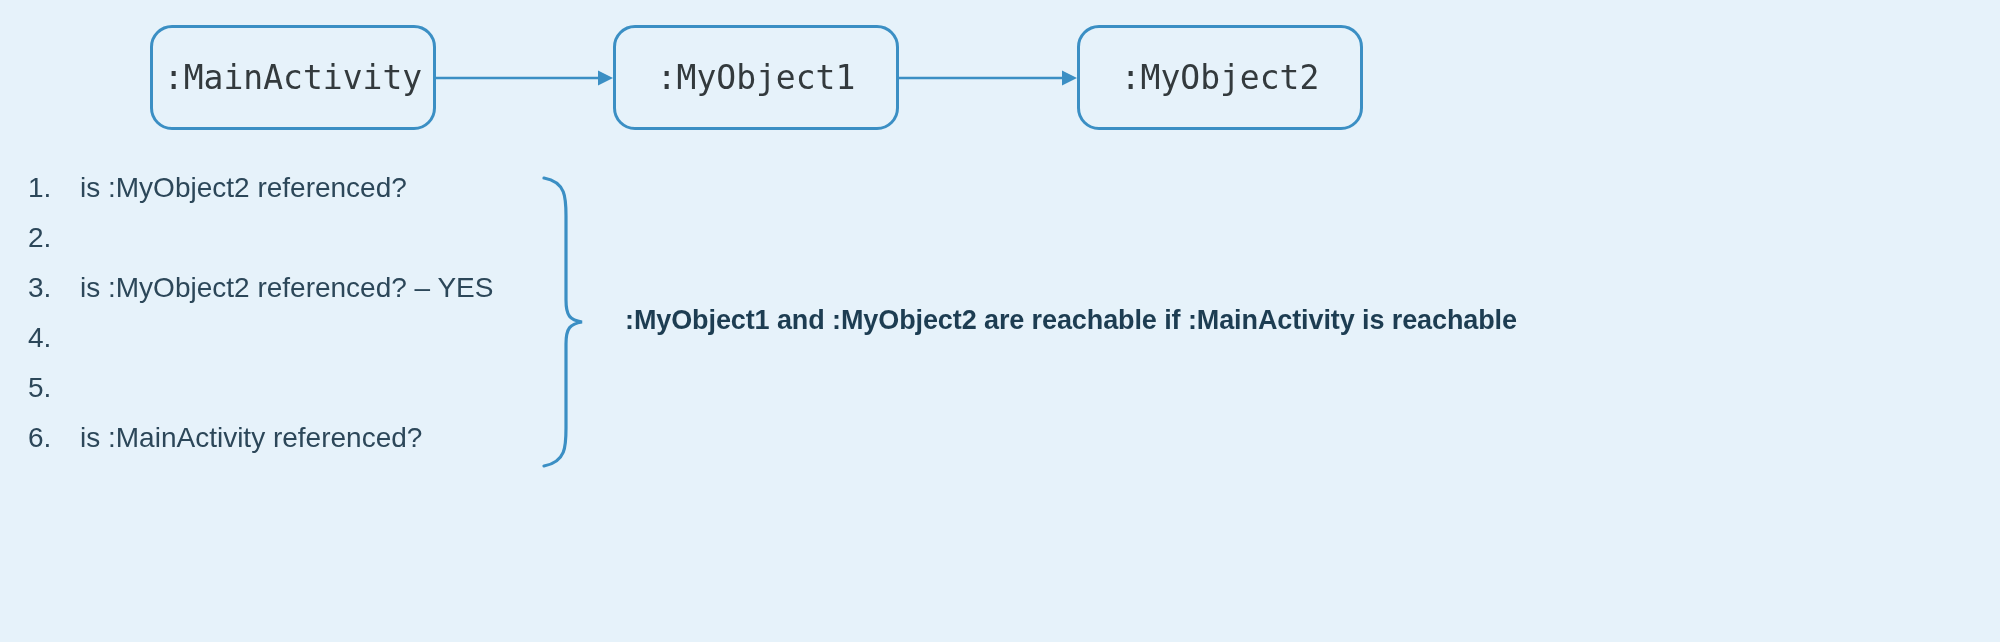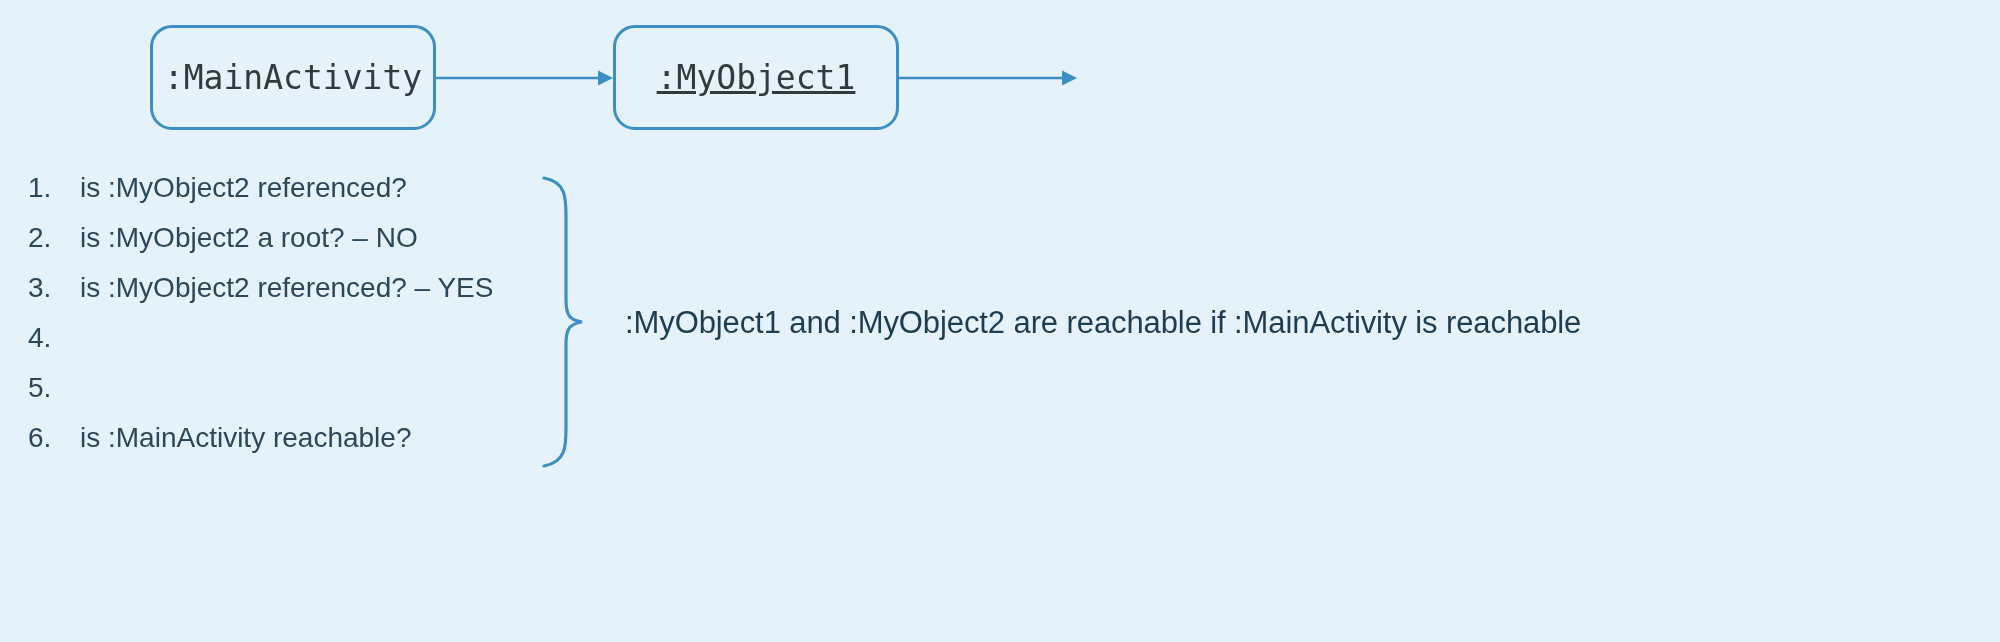--- a/index.html
+++ b/index.html
@@ -32,21 +32,21 @@
     display: flex;
     align-items: center;
     justify-content: center;
     font-family: "DejaVu Sans Mono", "Liberation Mono", monospace;
     font-size: 33px;
     color: #333a3d;
     letter-spacing: 0px;
     white-space: nowrap;
   }
   #node-0 { left: 150px;  top: 25px;  width: 286px; height: 105px; }
-  #node-1 { left: 613px;  top: 25px;  width: 286px; height: 105px; text-decoration: underline; }
+  #node-1 { left: 613px;  top: 25px;  width: 286px; height: 105px; }
   #node-2 { left: 1077px; top: 25px;  width: 286px; height: 105px; }
 
   .edge {
     position: absolute;
     height: 26px;
     top: 65px;
   }
   #edge-0 { left: 436px; width: 177px; }
   #edge-1 { left: 899px; width: 178px; }
   .edge svg { display: block; width: 100%; height: 100%; overflow: visible; }
@@ -83,37 +83,40 @@
     height: 292px;
   }
   .brace svg { display: block; width: 100%; height: 100%; overflow: visible; }
 
   
   .conclusion {
     position: absolute;
     left: 625px;
     top: 305px;
     width: 1340px;
-    font-size: 31px;
-    font-weight: normal;
+    font-size: 27px;
+    font-weight: bold;
     color: #1d3d52;
     white-space: nowrap;
     letter-spacing: -0.1px;
   }
 </style>
 </head>
 <body>
 
 <div class="canvas">
 
   <div class="node" id="node-0">
     <span>:MainActivity</span>
   </div>
   <div class="node" id="node-1">
     <span>:MyObject1</span>
+  </div>
+  <div class="node" id="node-2">
+    <span>:MyObject2</span>
   </div>
 
   <div class="edge" id="edge-0">
     <svg viewBox="0 0 177 26" preserveAspectRatio="none">
       <line x1="0" y1="13" x2="162" y2="13" stroke="#3b8fc4" stroke-width="2.6"></line>
       <polygon points="162,5.5 177,13 162,20.5" fill="#3b8fc4"></polygon>
     </svg>
   </div>
   <div class="edge" id="edge-1">
     <svg viewBox="0 0 178 26" preserveAspectRatio="none">
@@ -122,35 +125,34 @@
     </svg>
   </div>
 
   <div class="steps">
     <div class="step">
       <span class="step-num">1.</span>
       <span class="step-text">is :MyObject2 referenced?</span>
     </div>
     <div class="step">
       <span class="step-num">2.</span>
-      <span class="step-text">is :MyObject2 a root? – NO</span>
     </div>
     <div class="step">
       <span class="step-num">3.</span>
       <span class="step-text">is :MyObject2 referenced? – YES</span>
     </div>
     <div class="step">
       <span class="step-num">4.</span>
     </div>
     <div class="step">
       <span class="step-num">5.</span>
     </div>
     <div class="step">
       <span class="step-num">6.</span>
-      <span class="step-text">is :MainActivity reachable?</span>
+      <span class="step-text">is :MainActivity referenced?</span>
     </div>
   </div>
 
   <div class="brace">
     <svg viewBox="0 0 46 292" preserveAspectRatio="none">
       <path d="M4,2
                C26,6 26,22 26,40
                L26,124
                C26,140 30,144 42,146
                C30,148 26,152 26,168

